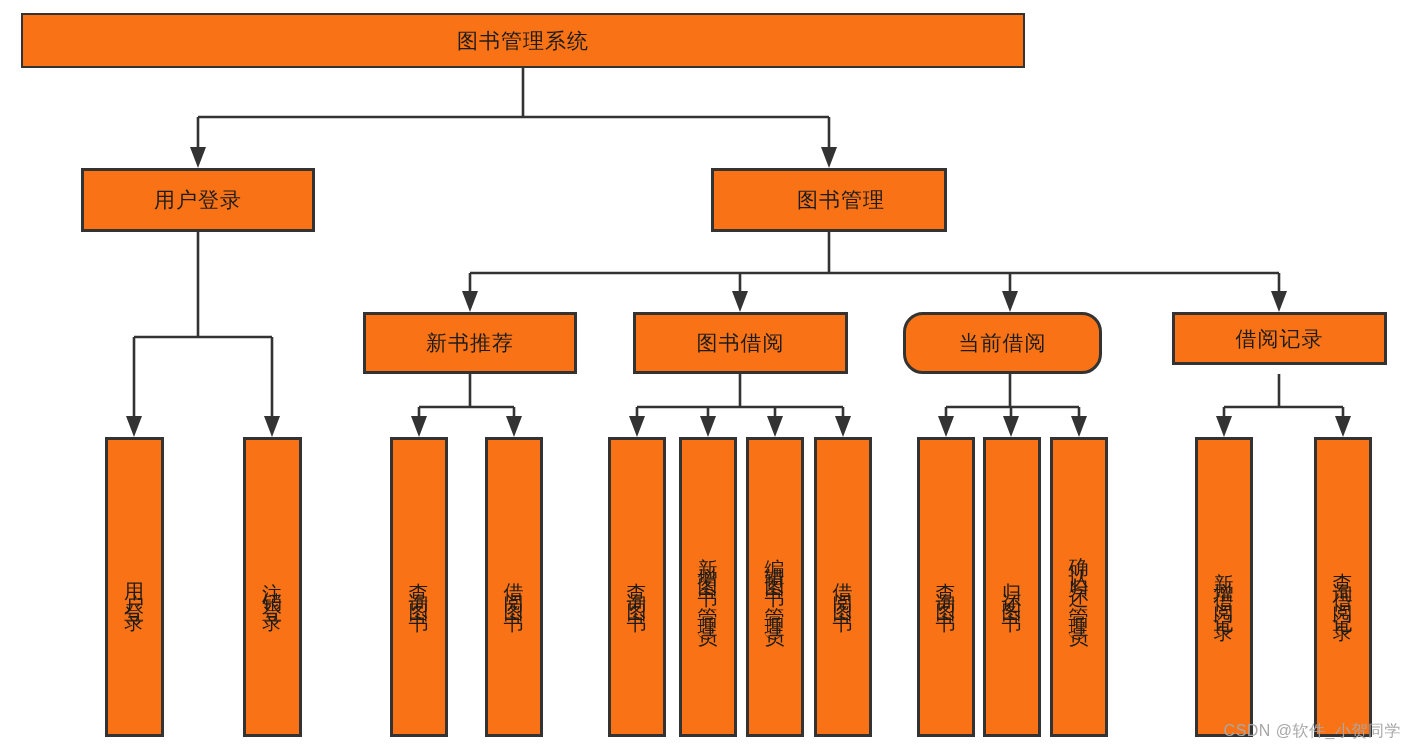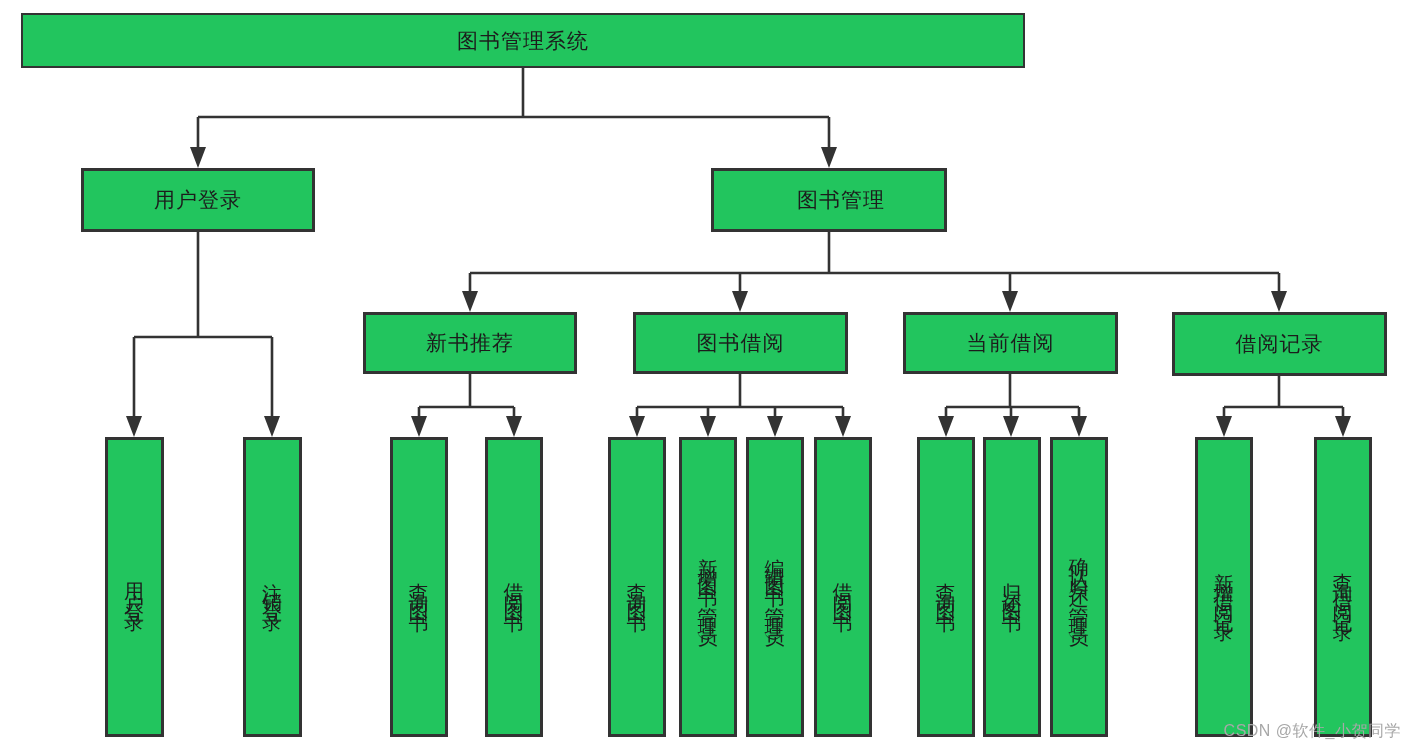--- a/index.html
+++ b/index.html
@@ -22,21 +22,21 @@
     stroke-width: 2.6;
     fill: none;
   }
   .connectors .arrowheads {
     fill: #333333;
     stroke: none;
   }
   .node {
     position: absolute;
     box-sizing: border-box;
-    background: #22c55e;
+    background: #f97316;
     border: 3px solid #333333;
     display: flex;
     align-items: center;
     justify-content: center;
     text-align: center;
   }
   .node.root { border-width: 2px; }
   .hlabel {
     font-size: 21px;
     letter-spacing: 1px;
@@ -99,24 +99,24 @@
   <div class="node" style="left:711px; top:168px; width:236px; height:64px;padding-left:24px;">
     <span class="hlabel">图书管理</span>
   </div>
 
   <div class="node" style="left:633px; top:312px; width:215px; height:62px;">
     <span class="hlabel">图书借阅</span>
   </div>
   <div class="node" style="left:363px; top:312px; width:214px; height:62px;">
     <span class="hlabel">新书推荐</span>
   </div>
-  <div class="node" style="left:903px; top:312px; width:215px; height:62px;">
+  <div class="node" style="left:903px; top:312px; width:199px; height:62px;border-radius:20px;">
     <span class="hlabel">当前借阅</span>
   </div>
-  <div class="node" style="left:1172px; top:312px; width:215px; height:64px;text-align:center;">
+  <div class="node" style="left:1172px; top:312px; width:215px; height:53px;text-align:center;">
     <span class="hlabel">借阅记录</span>
   </div>
 
   <div class="node vnode" style="left:105px; top:437px; width:59px; height:300px;">
     <span class="vlabel">用户登录</span>
   </div>
   <div class="node vnode" style="left:243px; top:437px; width:59px; height:300px;">
     <span class="vlabel">注销登录</span>
   </div>
 

